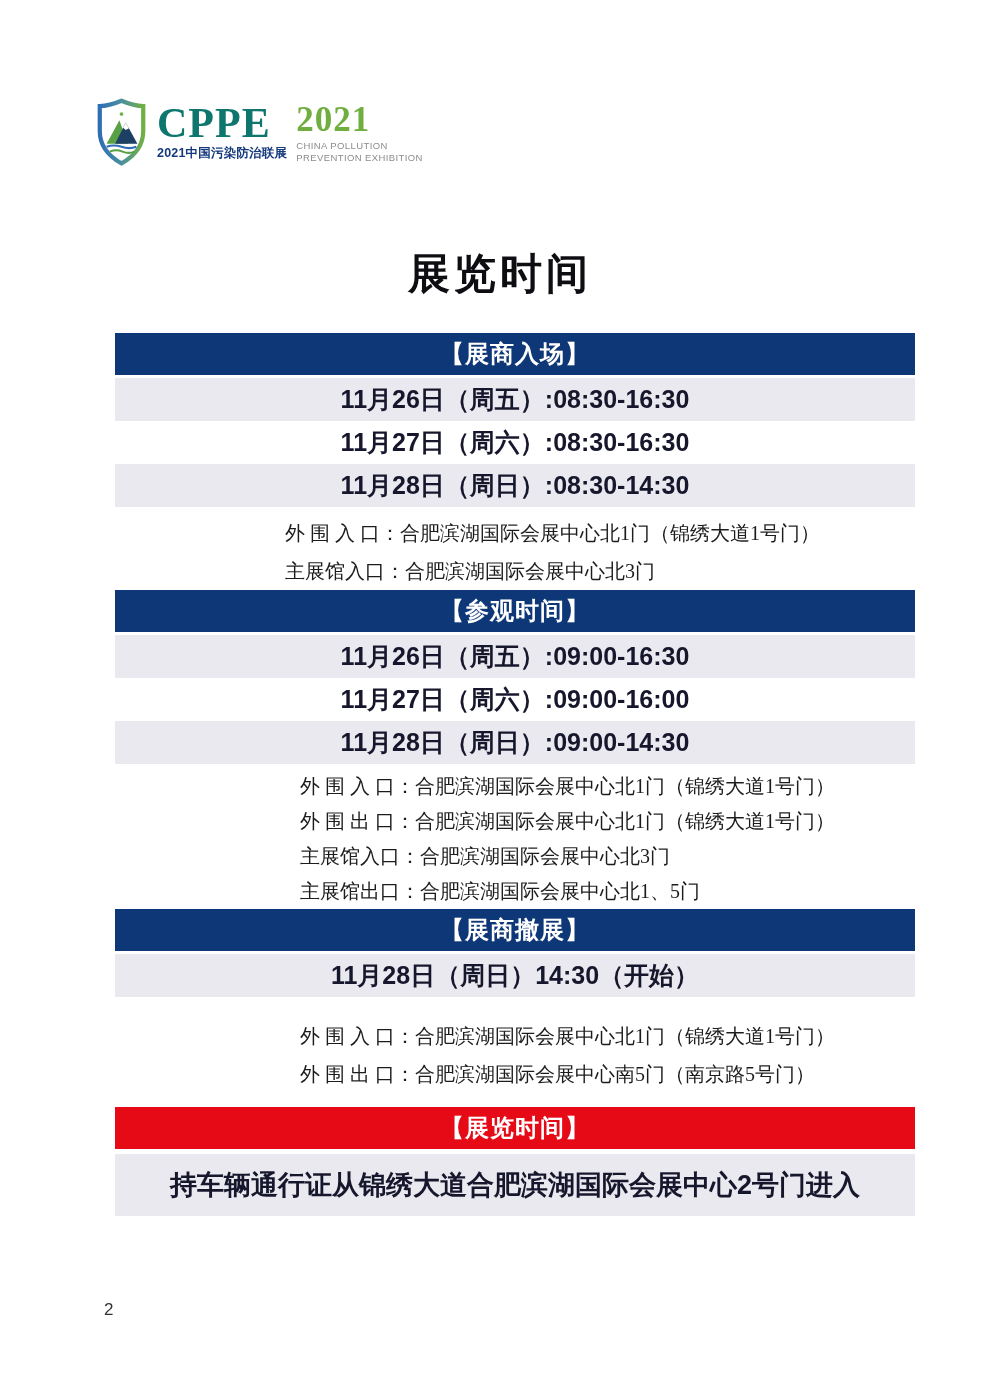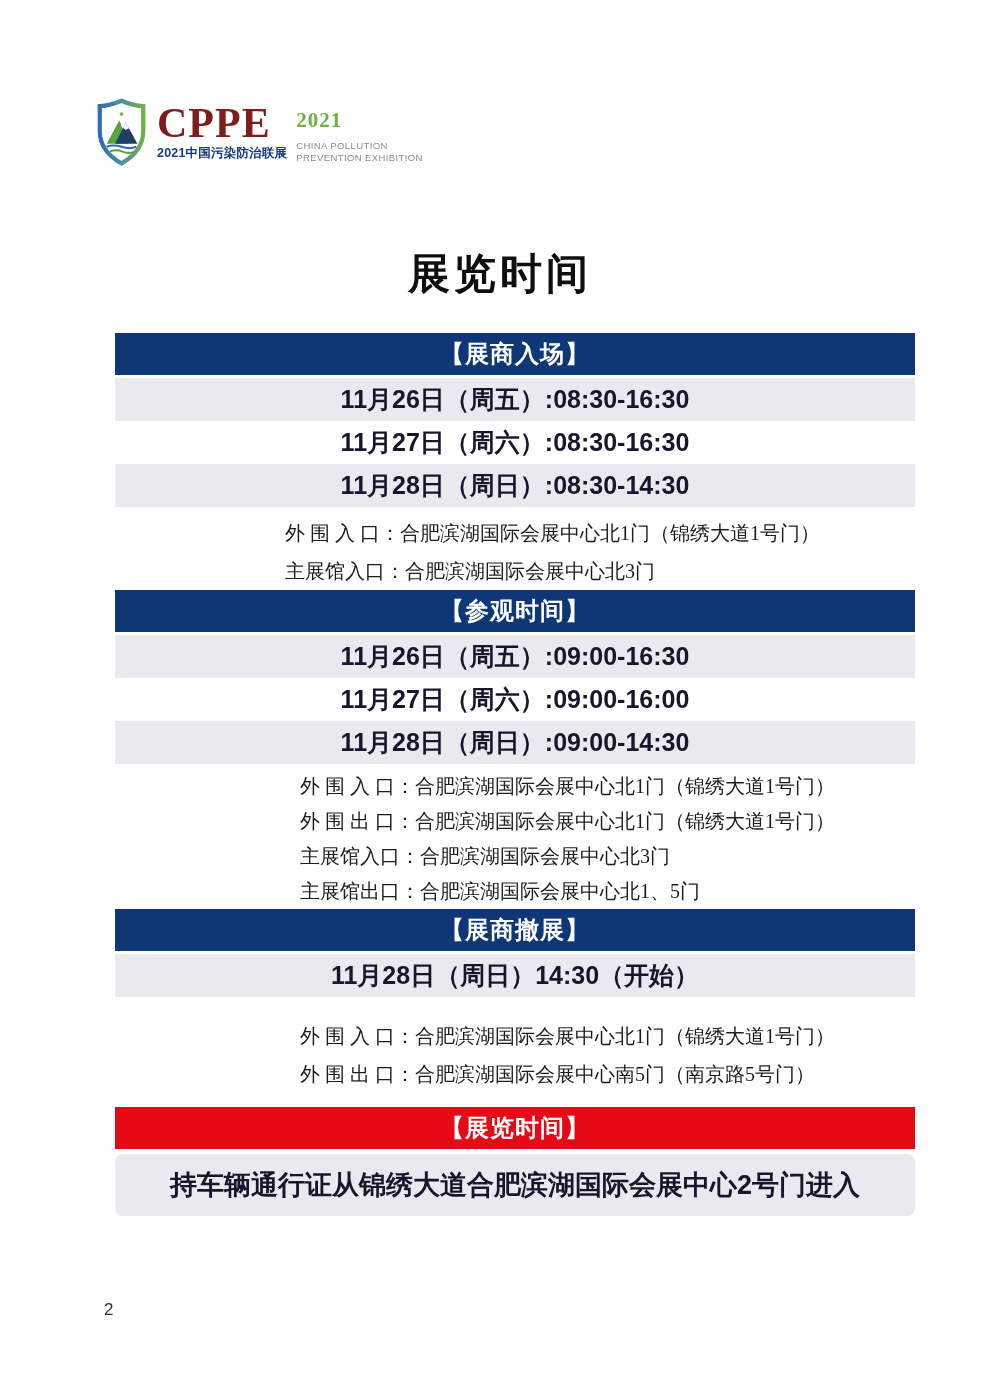--- a/index.html
+++ b/index.html
@@ -8,26 +8,26 @@
     font-family:"Liberation Sans", sans-serif; overflow:hidden;
   }
 
   
   .logo { position:absolute; left:95px; top:98px; display:flex; align-items:flex-start; }
   .logo-shield { width:53px; height:68px; flex:0 0 auto; }
   .logo-text { display:flex; margin-left:9px; margin-top:6px; }
   .logo-col1 { display:flex; flex-direction:column; }
   .cppe {
     font-family:"Liberation Serif", serif; font-weight:bold; font-size:42px;
-    line-height:38px; color:#7f1d1d; letter-spacing:1px;
+    line-height:38px; color:#0f766e; letter-spacing:1px;
   }
   .cn-sub { font-size:12.5px; font-weight:bold; color:#15397d; margin-top:3px; letter-spacing:0.2px; }
   .logo-col2 { display:flex; flex-direction:column; margin-left:9px; }
   .year {
-    font-family:"Liberation Serif", serif; font-weight:bold; font-size:21px;
+    font-family:"Liberation Serif", serif; font-weight:bold; font-size:35px;
     line-height:32px; color:#6fae3f; letter-spacing:1px;
   }
   .en-sub { font-size:9.5px; color:#8c8c8c; line-height:11.5px; margin-top:4px; letter-spacing:0.4px; }
 
   
   .page-title {
     position:absolute; top:230px; left:0; width:100%; text-align:center;
     font-size:42px; font-weight:bold; color:#0d0d12; letter-spacing:4px;margin-top:16px;
   }
 
@@ -38,21 +38,21 @@
     color:#ffffff; font-weight:bold; font-size:24px; letter-spacing:1px;
   }
   .bar-blue { background:#0e3777; }
   .bar-red  { background:#e60a17; }
   .rows { margin-top:3px; }
   .trow {
     height:43px; display:flex; align-items:center; justify-content:center;
     font-weight:bold; font-size:25px; color:#16162c; background:#ffffff;
   }
   .trow.alt { background:#e9e9ef; }
-  .vip-row { height:62px; font-size:27px; margin-top:5px; background:#e9e9ef;border-radius:8px; }
+  .vip-row { height:62px; font-size:27px; margin-top:5px; background:#e9e9ef; }
   .notes {
     font-family:"Liberation Serif", "DejaVu Serif", serif;
     font-size:20px; color:#1c1c1c;
   }
   .notes div { line-height:38px; }
   .notes-s1 { margin:7px 0 0 170px; }
   .notes-s2 { margin:5px 0 0 185px; }
   .notes-s2 div { line-height:35px; }
   .notes-s3 { margin:20px 0 0 185px; }
   .bar-vip { margin-top:14px; }

